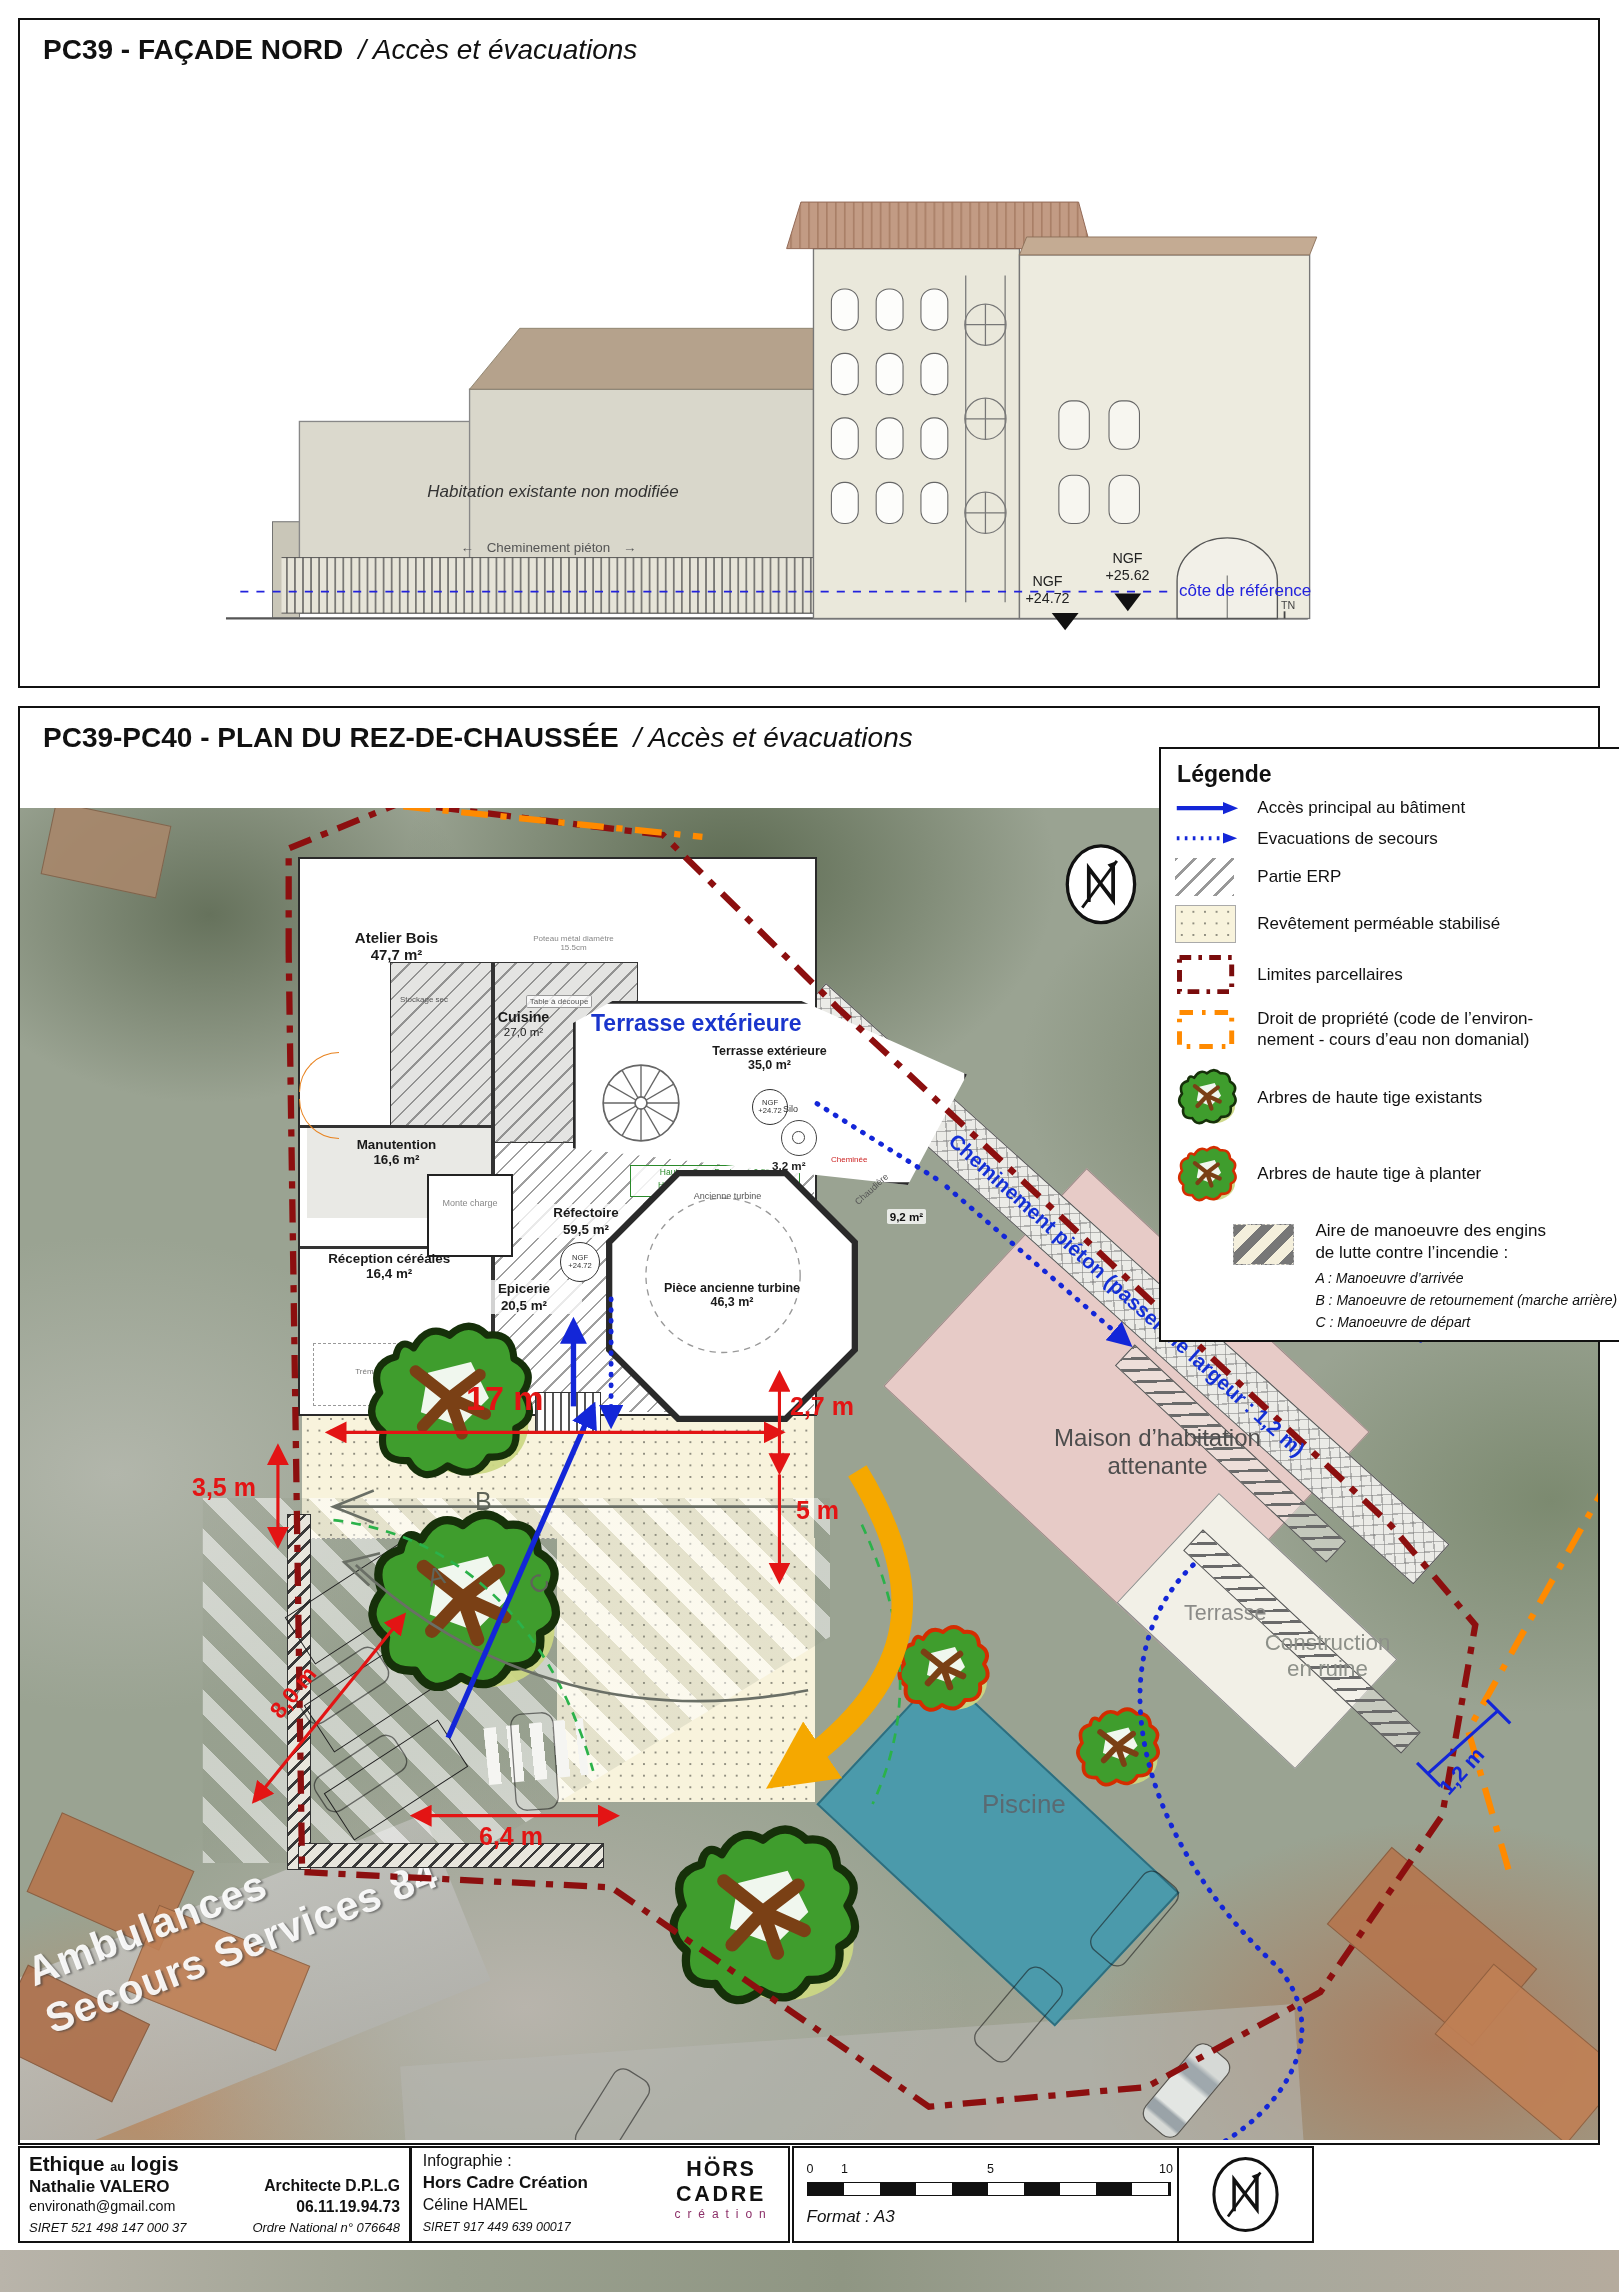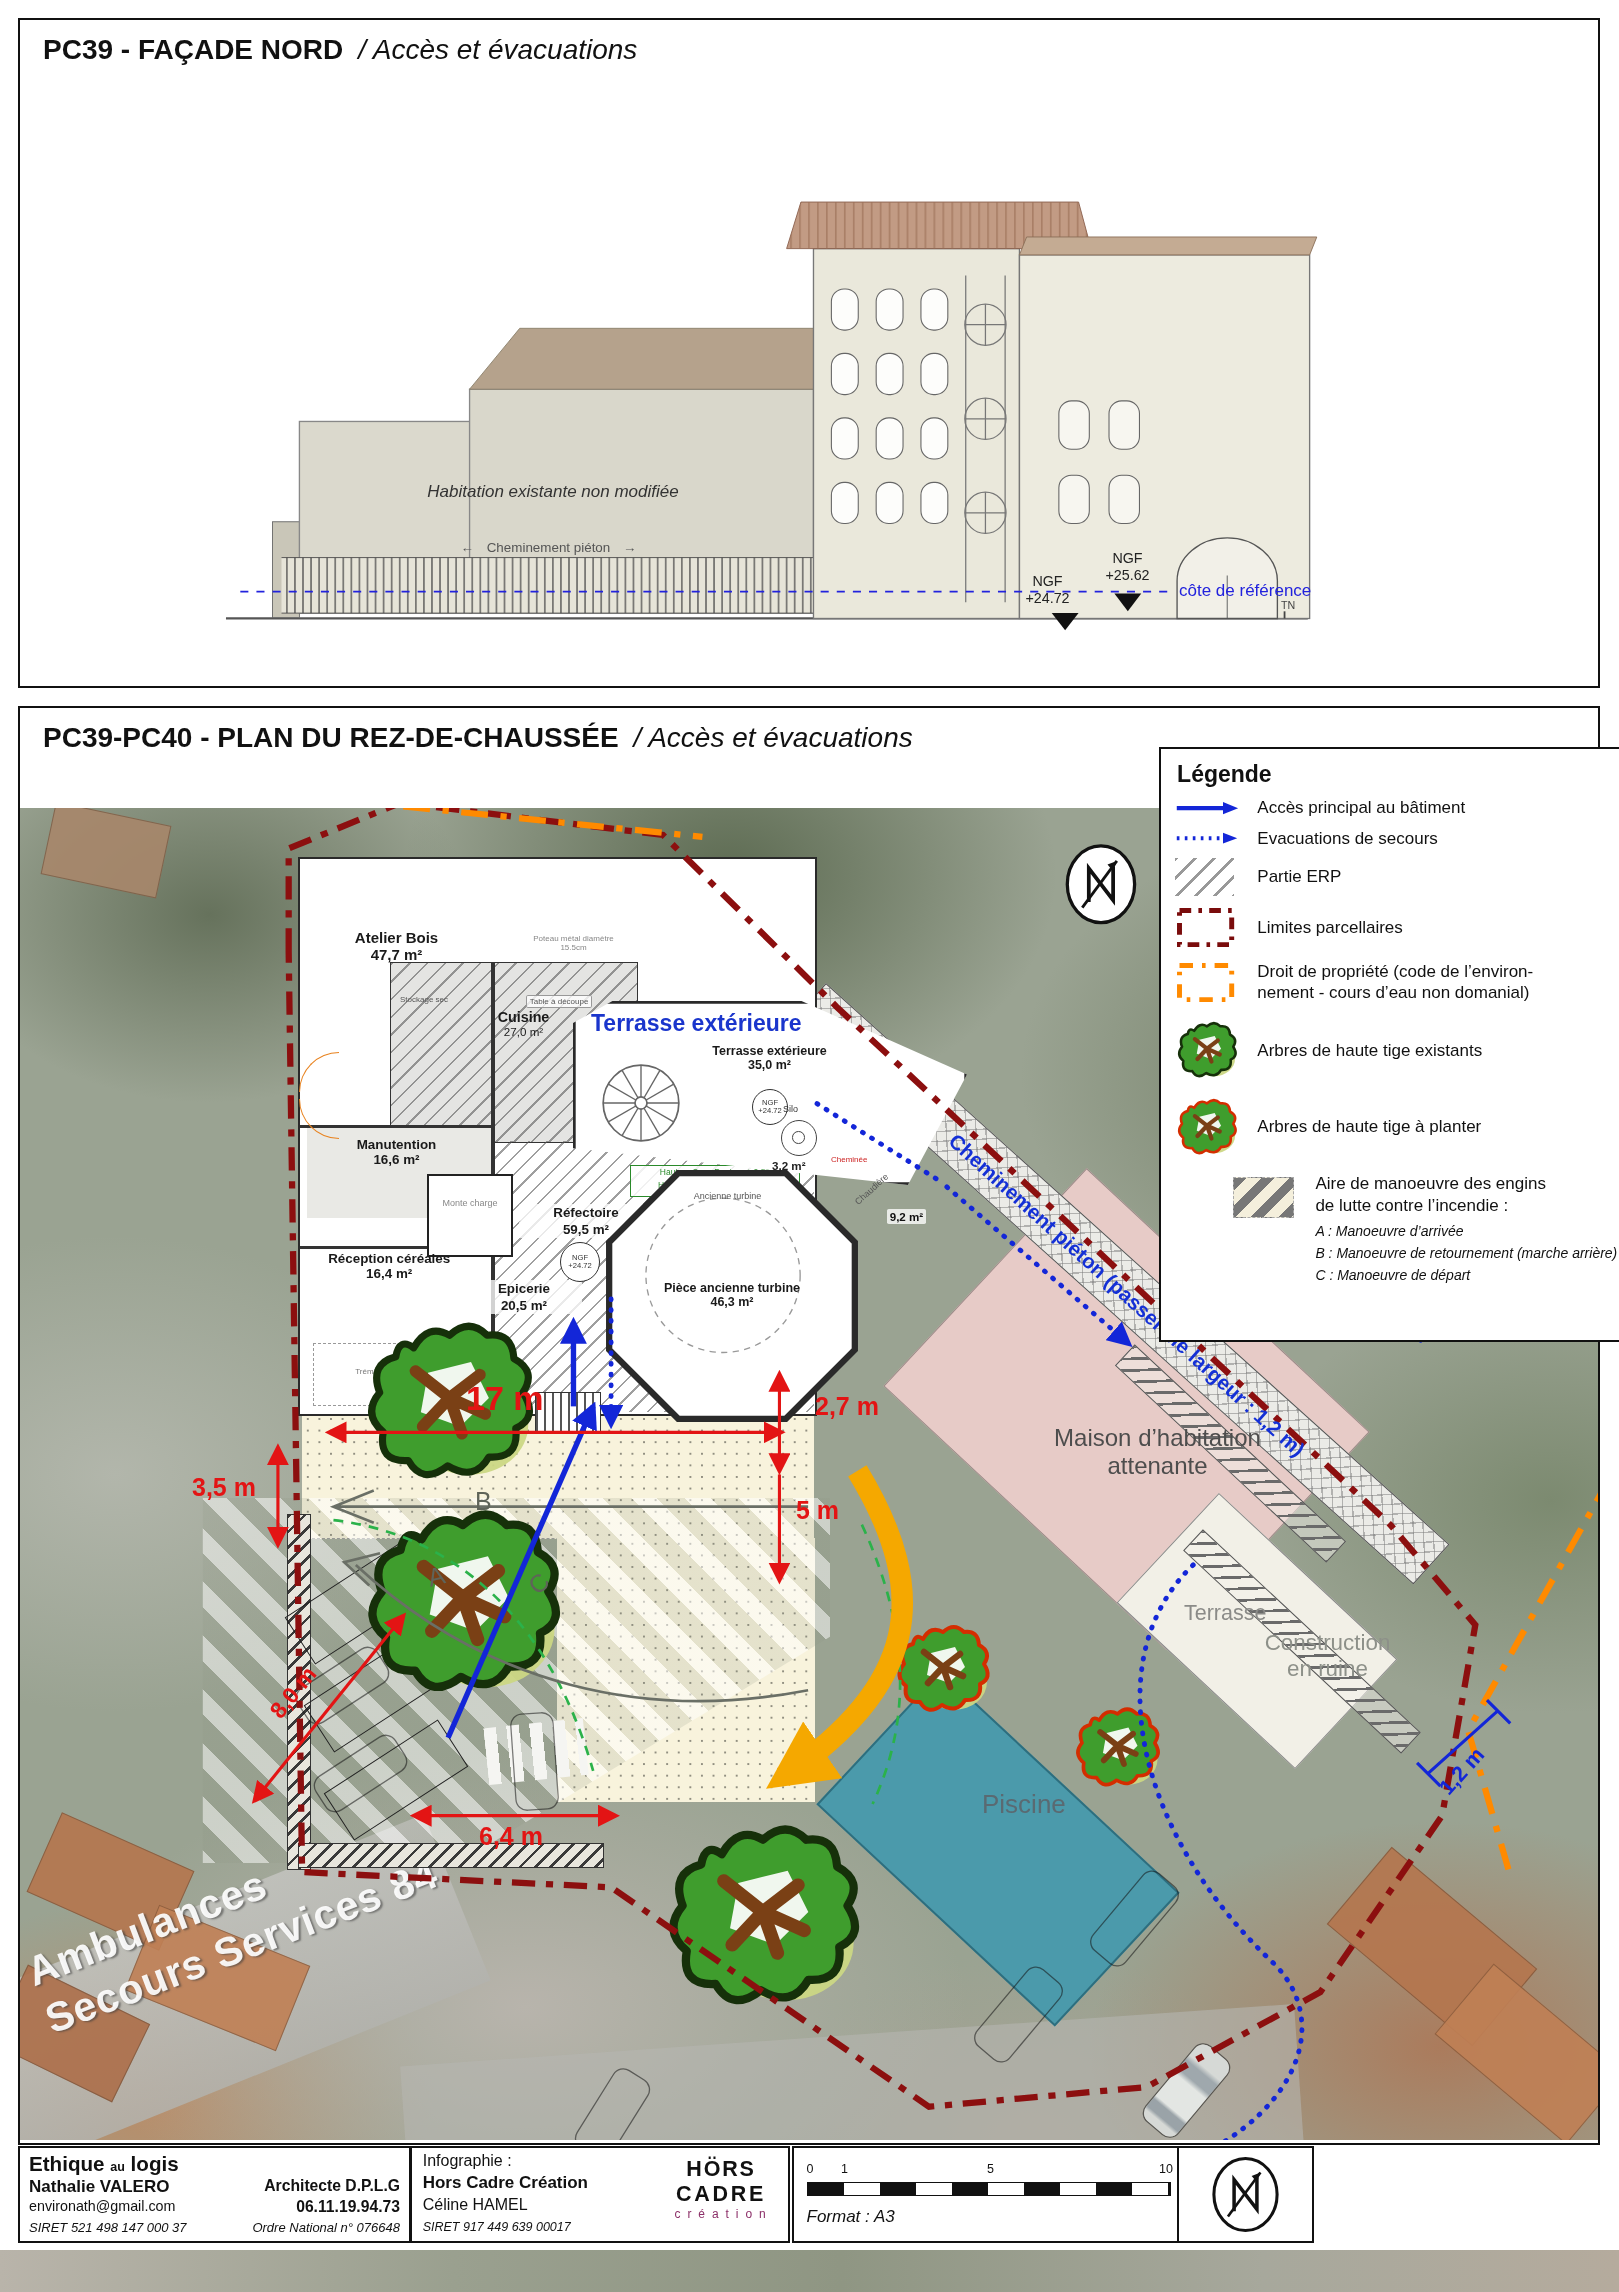--- a/index.html
+++ b/index.html
@@ -409,21 +409,21 @@
         <span style="display:block">Construction</span>
         <span style="display:block">en ruine</span>
       </div>
       <div class="lbl" style="left:962px;top:981px;font-size:26px;color:#5a6a72;z-index:12;">Piscine</div>
 
       <div class="lbl" style="left:455px;top:679px;font-size:25px;color:#5f6459;z-index:12;">B</div>
       <div class="lbl" style="left:408px;top:754px;transform:rotate(-14deg);font-size:25px;color:#5f6459;z-index:12;">A</div>
       <div class="lbl" style="left:510px;top:761px;transform:rotate(-45deg);font-size:25px;color:#5f6459;z-index:12;">C</div>
 
       <div class="reddim" style="left:446px;top:571px;font-size:34px;">17 m</div>
-      <div class="reddim" style="left:795px;top:584px;font-size:25px;">2,7 m</div>
+      <div class="reddim" style="left:770px;top:584px;font-size:25px;">2,7 m</div>
       <div class="reddim" style="left:776px;top:688px;font-size:25px;">5 m</div>
       <div class="reddim" style="left:172px;top:665px;font-size:25px;">3,5 m</div>
       <div class="reddim" style="left:244px;top:871px;transform:rotate(-51deg);font-size:23px;">8,0 m</div>
       <div class="reddim" style="left:459px;top:1014px;font-size:25px;">6,4 m</div>
       <div class="lbl" style="left:1415px;top:951px;transform:rotate(-48deg);font-size:21.5px;font-weight:bold;color:#1326d8;z-index:13;">1,2 m</div>
     </div>
 
     <div class="legend" style="left:1139px;top:39px;width:442px;height:570px;">
       <div style="font-size:23px;font-weight:bold;margin:1.8px 0 9px 1.8px;">Légende</div>
       <div class="lg-row">
@@ -442,20 +442,26 @@
               <polygon points="54,2 70,8 54,14" fill="#1326d8"></polygon>
             </svg>
           </span>
         <span class="lg-txt">Evacuations de secours</span>
       </div>
       <div class="lg-row">
         <span class="lg-ico">
           <span style="display:inline-block;width:59px;height:38px;background-image:repeating-linear-gradient(135deg,#999 0 2.7px,transparent 2.7px 13.4px);"></span>
           </span>
         <span class="lg-txt">Partie ERP</span>
+      </div>
+      <div class="lg-row">
+        <span class="lg-ico">
+          <span class="stipple" style="display:inline-block;width:59px;height:36px;border:0.9px solid #aaa;"></span>
+          </span>
+        <span class="lg-txt">Revêtement perméable stabilisé</span>
       </div>
       <div class="lg-row">
         <span class="lg-ico">
           <svg width="63" height="45" viewBox="0 0 70 50">
               <rect x="5" y="6" width="58" height="38" fill="none" stroke="#7a0c0c" stroke-width="5.5" stroke-dasharray="13 8 4 8"></rect>
             </svg>
           </span>
         <span class="lg-txt">Limites parcellaires</span>
       </div>
       <div class="lg-row">

